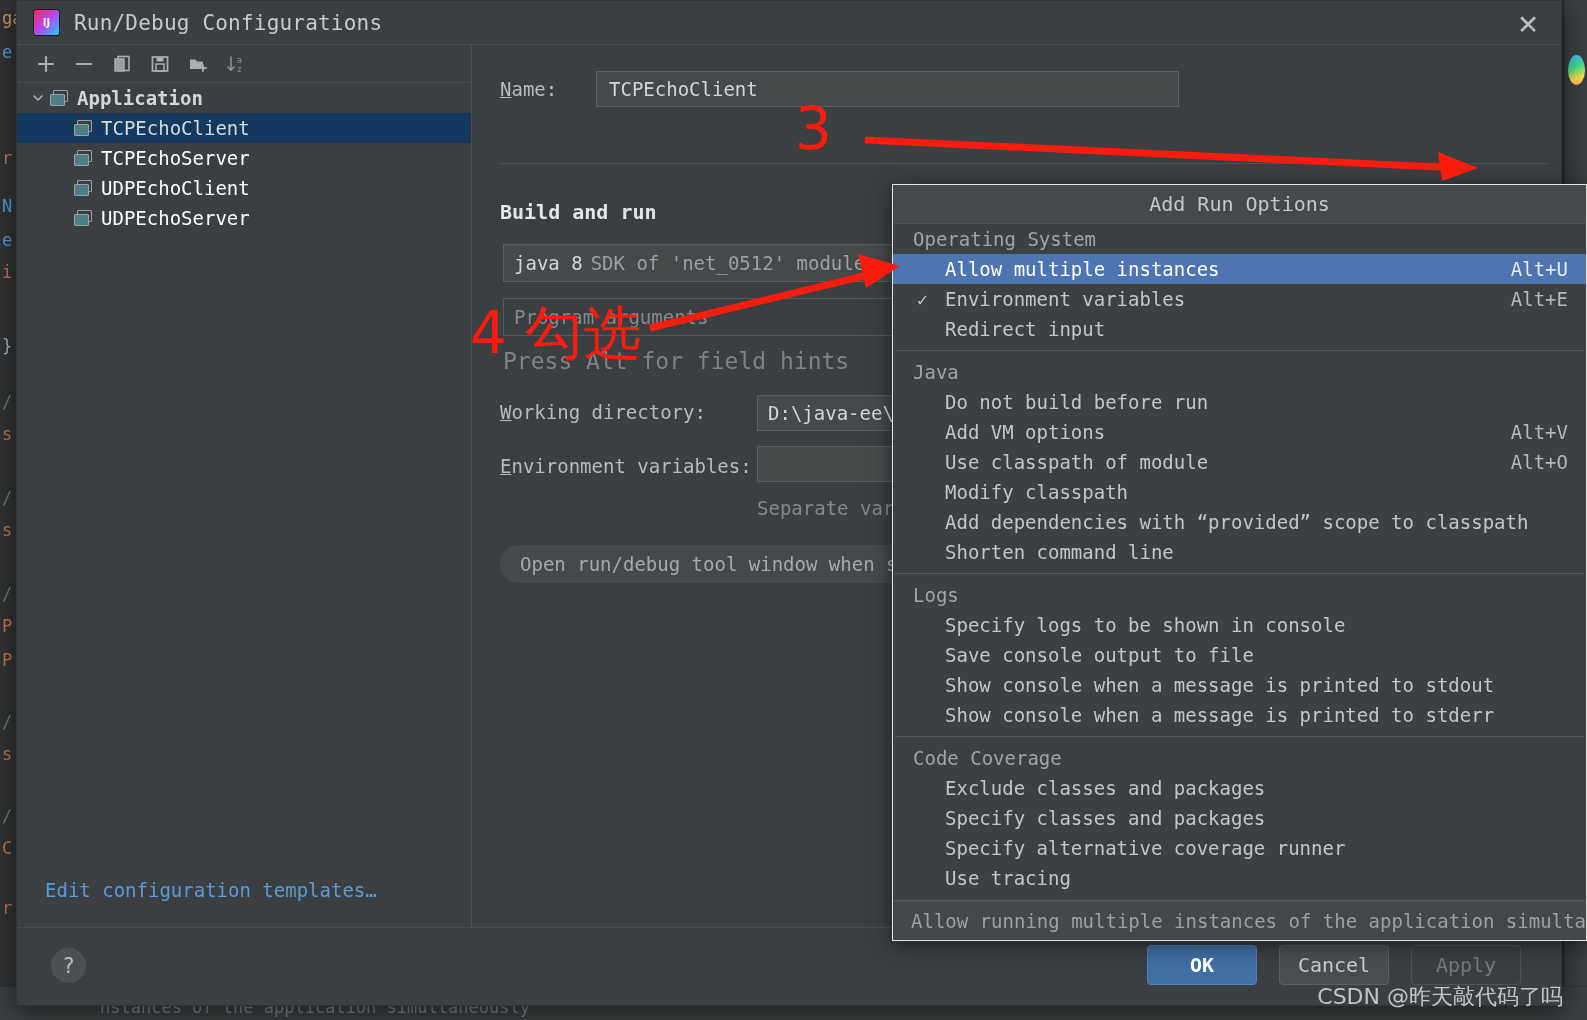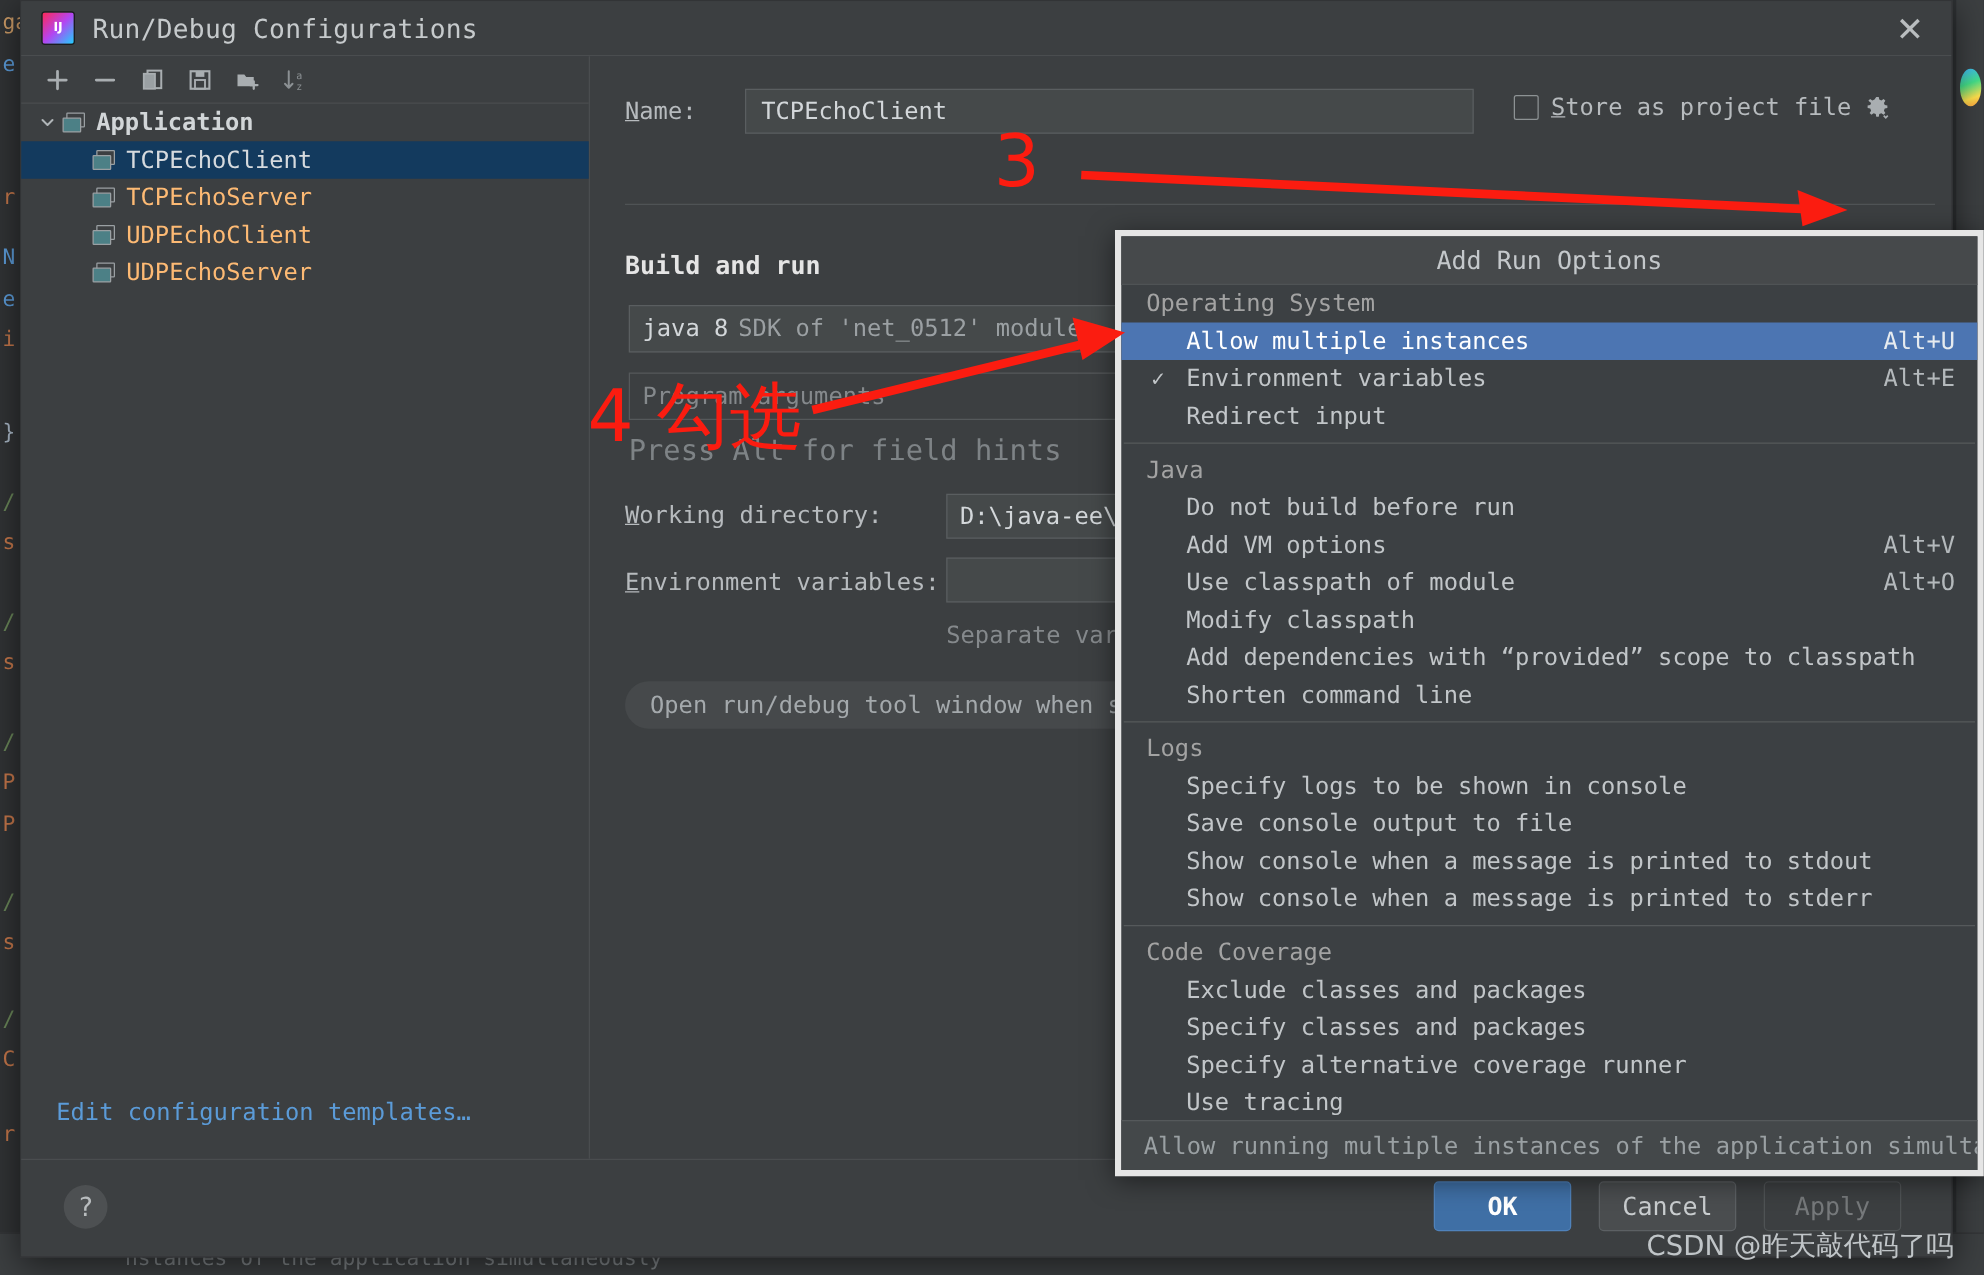--- a/index.html
+++ b/index.html
@@ -113,21 +113,21 @@
   .tb-btn {
     width: 38px; height: 30px;
     display: flex; align-items: center; justify-content: center;
     color: #a9aeb1; cursor: pointer;
   }
   .tb-btn svg { display: block; }
 
   .tree-row {
     display: flex; align-items: center;
     height: 30px; padding-left: 12px;
-    font-size: 19px; color: #fdba74; white-space: nowrap;
+    font-size: 19px; color: #ffffff; white-space: nowrap;
     cursor: pointer;
   }
   #tree-root { font-weight: bold; color: #d2d6d8; }
   .tree-row.child { padding-left: 57px; }
   .tree-row.selected { background: #133a5e; color: #d6dade; }
   .chev {
     width: 17px; height: 17px; margin-right: 4px;
     display: inline-flex; align-items: center; justify-content: center;
     color: #a9aeb1; flex: 0 0 auto;
   }
@@ -285,21 +285,21 @@
   #apply-btn {
     background: #3c3f41; border: 1px solid #4f5355; color: #76797b; width: 110px;
   }
 
   
   #popup-menu {
     position: absolute;
     left: 892px; top: 184px;
     width: 695px; height: 757px;
     background: #3c4043;
-    border: 5px solid #e5e5e5;
+    border: 1px solid #e5e5e5;
     box-shadow: 0 4px 20px rgba(0,0,0,.5);
     overflow: hidden;
   }
   #popup-header {
     height: 39px; width: 100%;
     background: #46494b;
     display: flex; align-items: center; justify-content: center;
     font-size: 20px; color: #c4c8cb;
     border-bottom: 1px solid #4f5355;
   }
@@ -480,31 +480,20 @@
       <div id="edit-templates">Edit configuration templates…</div>
     </div>
 
     <div id="right-panel">
 
       <div id="name-row">
         <span class="lbl" id="name-label"><span class="mn">N</span><span>ame:</span></span>
         <input id="name-input" type="text" value="TCPEchoClient" style="">
       </div>
 
-      <div id="store-row">
-        <span id="store-check"></span>
-        <span class="lbl"><span class="mn">S</span><span>tore as project file</span></span>
-        <span id="gear-icon">
-          <svg width="22" height="22" viewBox="0 0 22 22">
-            <path d="M11 6.2a4 4 0 1 0 0 8 4 4 0 0 0 0-8zm0 2.6a1.4 1.4 0 1 1 0 2.8 1.4 1.4 0 0 1 0-2.8z" fill="#a9aeb1"></path>
-            <path d="M10 2.5h2l.4 2.1 1.7.7 1.8-1.2 1.4 1.4-1.2 1.8.7 1.7 2.1.4v2l-2.1.4-.7 1.7 1.2 1.8-1.4 1.4-1.8-1.2-1.7.7-.4 2.1h-2l-.4-2.1-1.7-.7-1.8 1.2-1.4-1.4 1.2-1.8-.7-1.7-2.1-.4v-2l2.1-.4.7-1.7L3.7 5.5l1.4-1.4 1.8 1.2 1.7-.7z" fill="#a9aeb1"></path>
-            <path d="M16 17.5l1.6 1.8 1.6-1.8" stroke="#a9aeb1" stroke-width="1.3" fill="none"></path>
-          </svg>
-        </span>
-      </div>
 
       <div id="divider-1"></div>
 
       <div id="build-and-run">Build and run</div>
 
       <div id="modify-options-row">
         <span id="modify-options-link">Modify options</span>
         <span id="modify-chevron">▾</span>
         <span id="modify-shortcut">Alt+M</span>
       </div>

